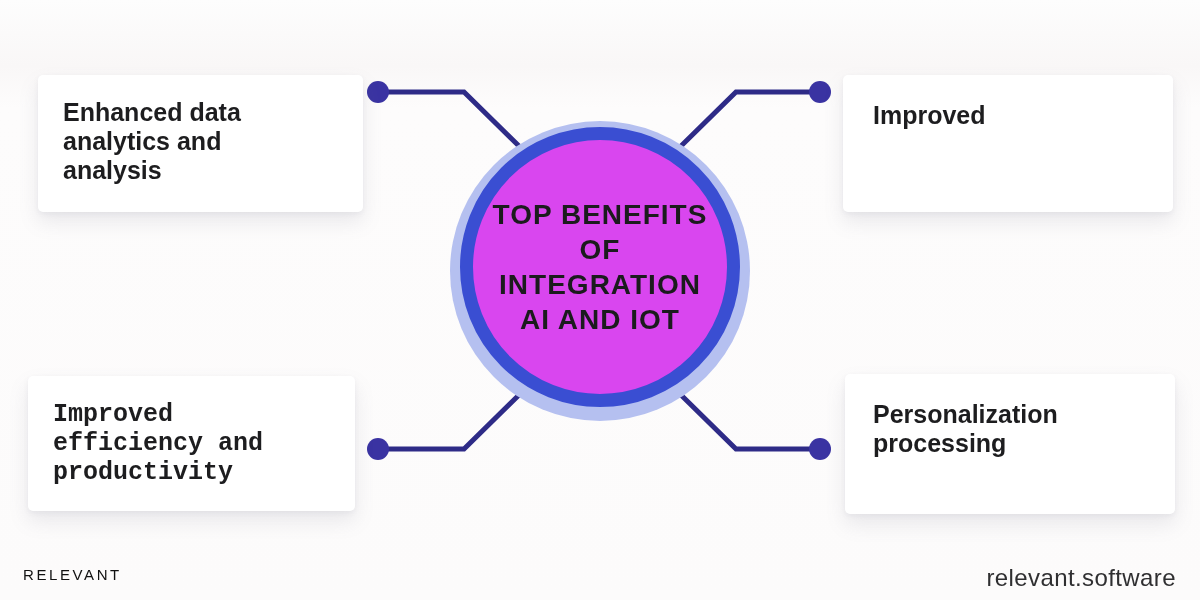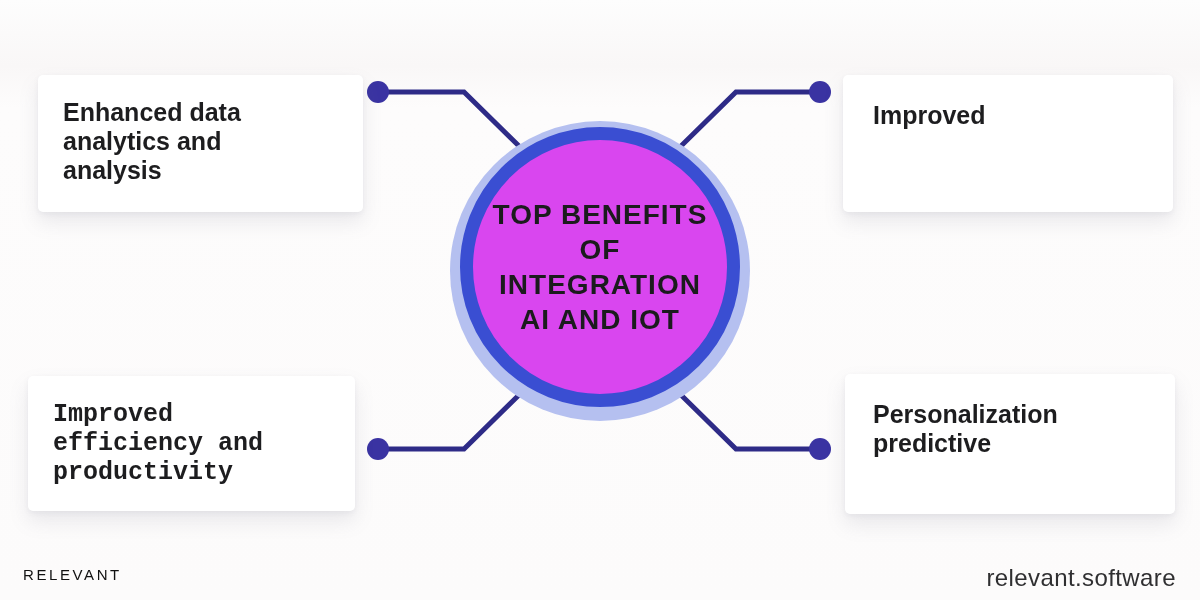--- a/index.html
+++ b/index.html
@@ -139,19 +139,19 @@
   </div>
 
   <div class="benefit-card card-bottom-left">
     <span>Improved</span>
     <span>efficiency and</span>
     <span>productivity</span>
   </div>
 
   <div class="benefit-card card-bottom-right">
     <span>Personalization</span>
-    <span>predictive</span>
+    <span>processing</span>
   </div>
 
   <div class="footer-brand">RELEVANT</div>
   <div class="footer-site">relevant.software</div>
 
 </div>
 
 </body></html>

